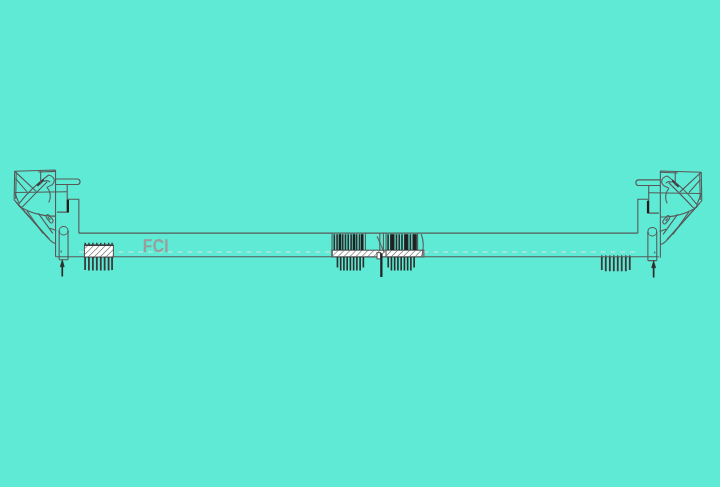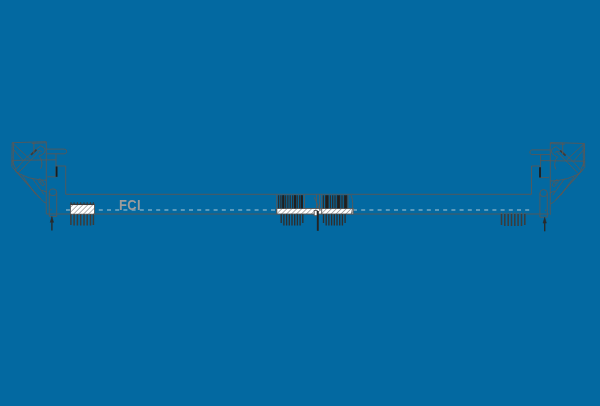--- a/index.html
+++ b/index.html
@@ -1,16 +1,16 @@
 <!DOCTYPE html>
 <html><head>
 <meta charset="utf-8">
 <style>
   html,body{margin:0;padding:0;background:#ffffff;}
-  .page{width:600px;height:406px;position:relative;background:#0369a1;overflow:hidden;
+  .page{width:600px;height:406px;position:relative;background:#5eead4;overflow:hidden;
         font-family:"Liberation Sans", sans-serif;}
   svg{position:absolute;left:0;top:0;filter:blur(0.33px);}
 </style>
 </head>
 <body>
 <div class="page">
 <svg width="600" height="406" viewBox="0 0 600 406">
 <defs>
   <pattern id="hatch" width="3.5" height="3.5" patternUnits="userSpaceOnUse" patternTransform="rotate(45)">
     <rect width="3.5" height="3.5" fill="#ffffff"></rect>

